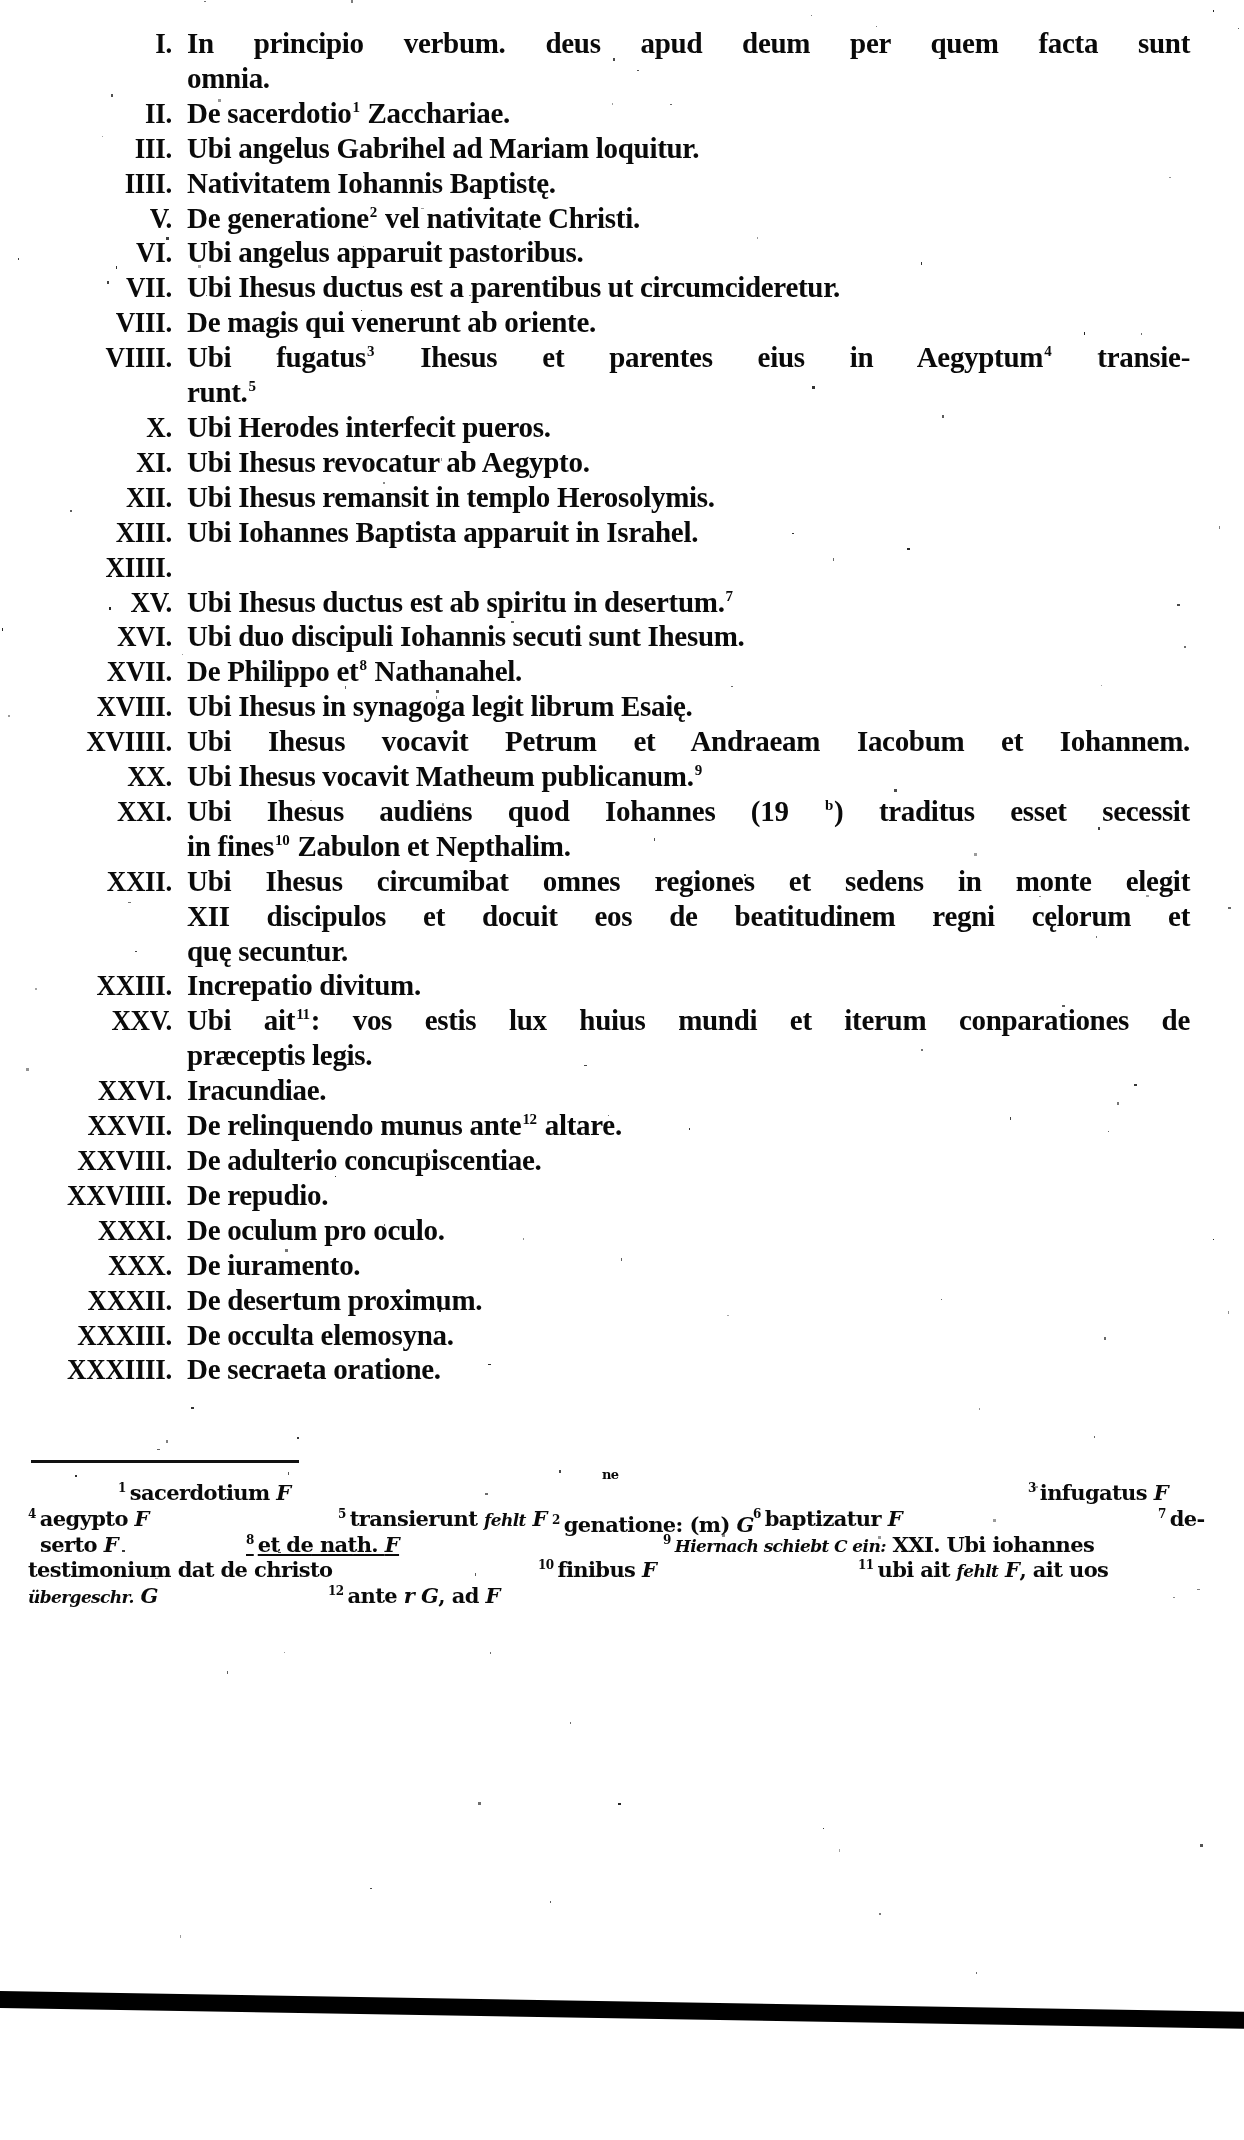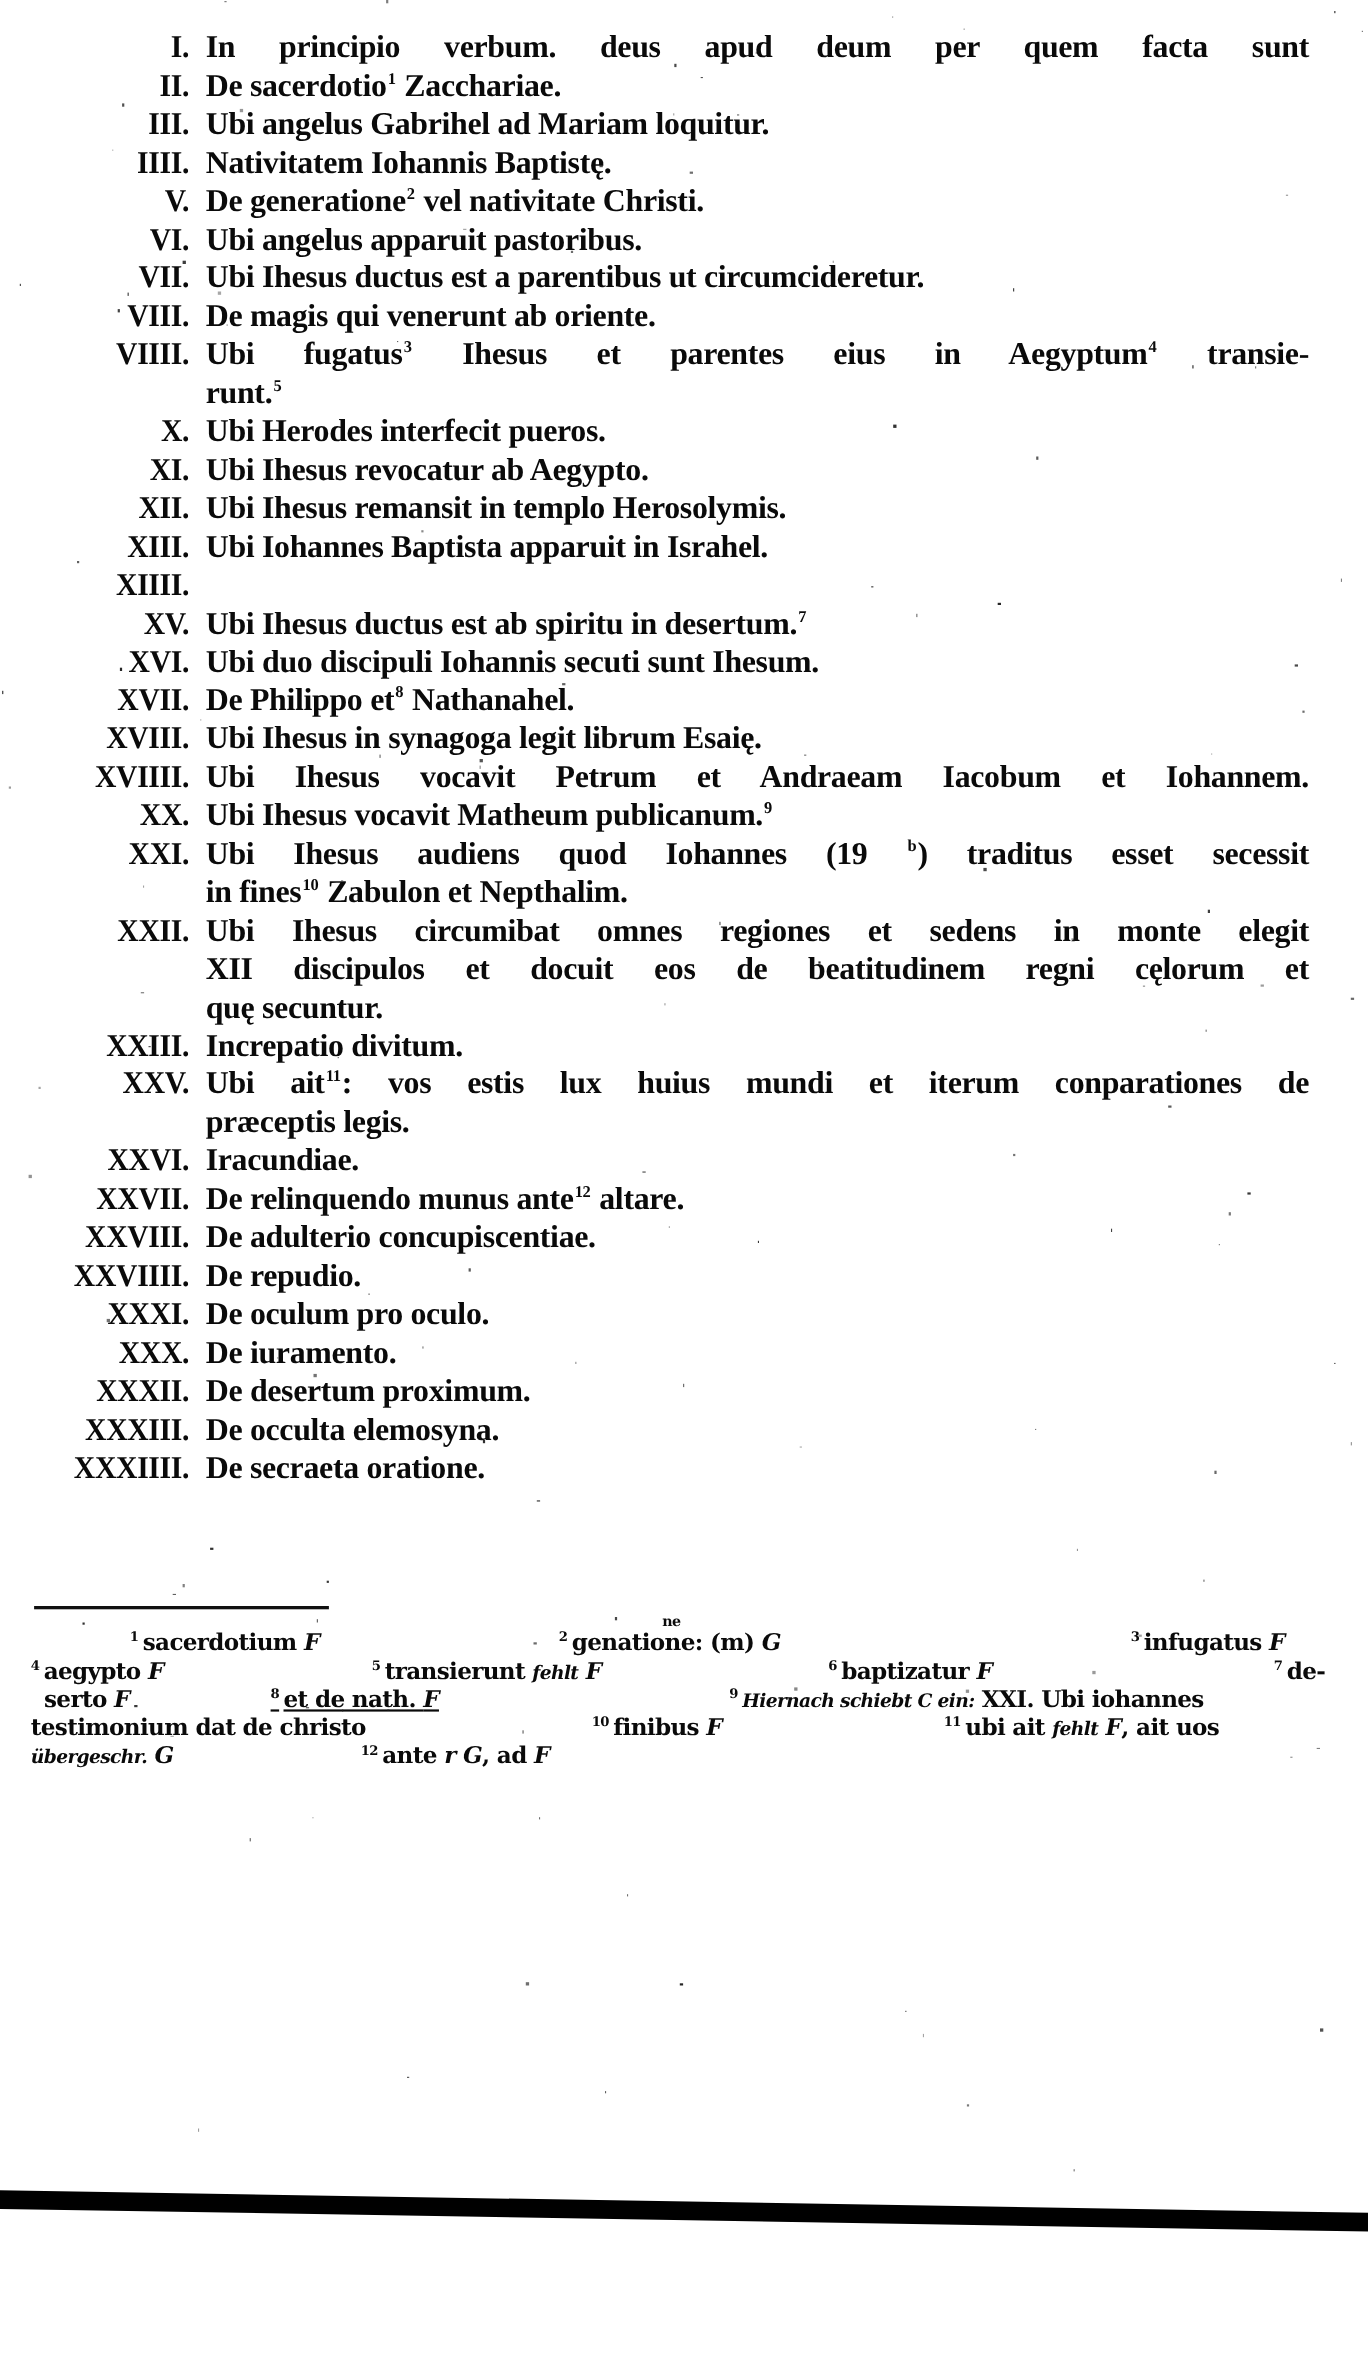--- a/index.html
+++ b/index.html
@@ -135,20 +135,21 @@
   </style>
 </head>
 <body>
 
 <div class="page">
   <div class="list" id="entry-list">
       <div class="item">
         <span class="num">I.</span>
         <span class="txt">
           <span class="ln just">In principio verbum. deus apud deum per quem facta sunt</span>
+          <span class="ln">omnia.</span>
         </span>
       </div>
       <div class="item">
         <span class="num">II.</span>
         <span class="txt">
           <span class="ln">De sacerdotio<sup class="fn">1</sup> Zacchariae.</span>
         </span>
       </div>
       <div class="item">
         <span class="num">III.</span>
@@ -339,21 +340,21 @@
         </span>
       </div>
     </div>
 
   <div class="fn-rule"></div>
 
   <div class="footnotes" id="footnotes">
     <span class="ne-mark">ne</span>
   <div class="fn-line">
         <span class="fn-seg" style="left: 90px;"><sup>1</sup>sacerdotium <i>F</i></span>
-        <span class="fn-seg" style="left: 480px;"><sup>2</sup>genatione: (m) <i>G</i></span>
+        <span class="fn-seg" style="left: 524px; margin-top: 32px;"><sup>2</sup>genatione: (m) <i>G</i></span>
         <span class="fn-seg" style="left: 1000px;"><sup>3</sup>infugatus <i>F</i></span>
       </div>
       <div class="fn-line">
         <span class="fn-seg" style="left: 0px;"><sup>4</sup>aegypto <i>F</i></span>
         <span class="fn-seg" style="left: 310px;"><sup>5</sup>transierunt <span class="fn-small-it">fehlt</span> <i>F</i></span>
         <span class="fn-seg" style="left: 725px;"><sup>6</sup>baptizatur <i>F</i></span>
         <span class="fn-seg" style="left: 1130px;"><sup>7</sup>de-</span>
       </div>
       <div class="fn-line">
         <span class="fn-seg" style="left: 12px;">serto <i>F</i></span>

